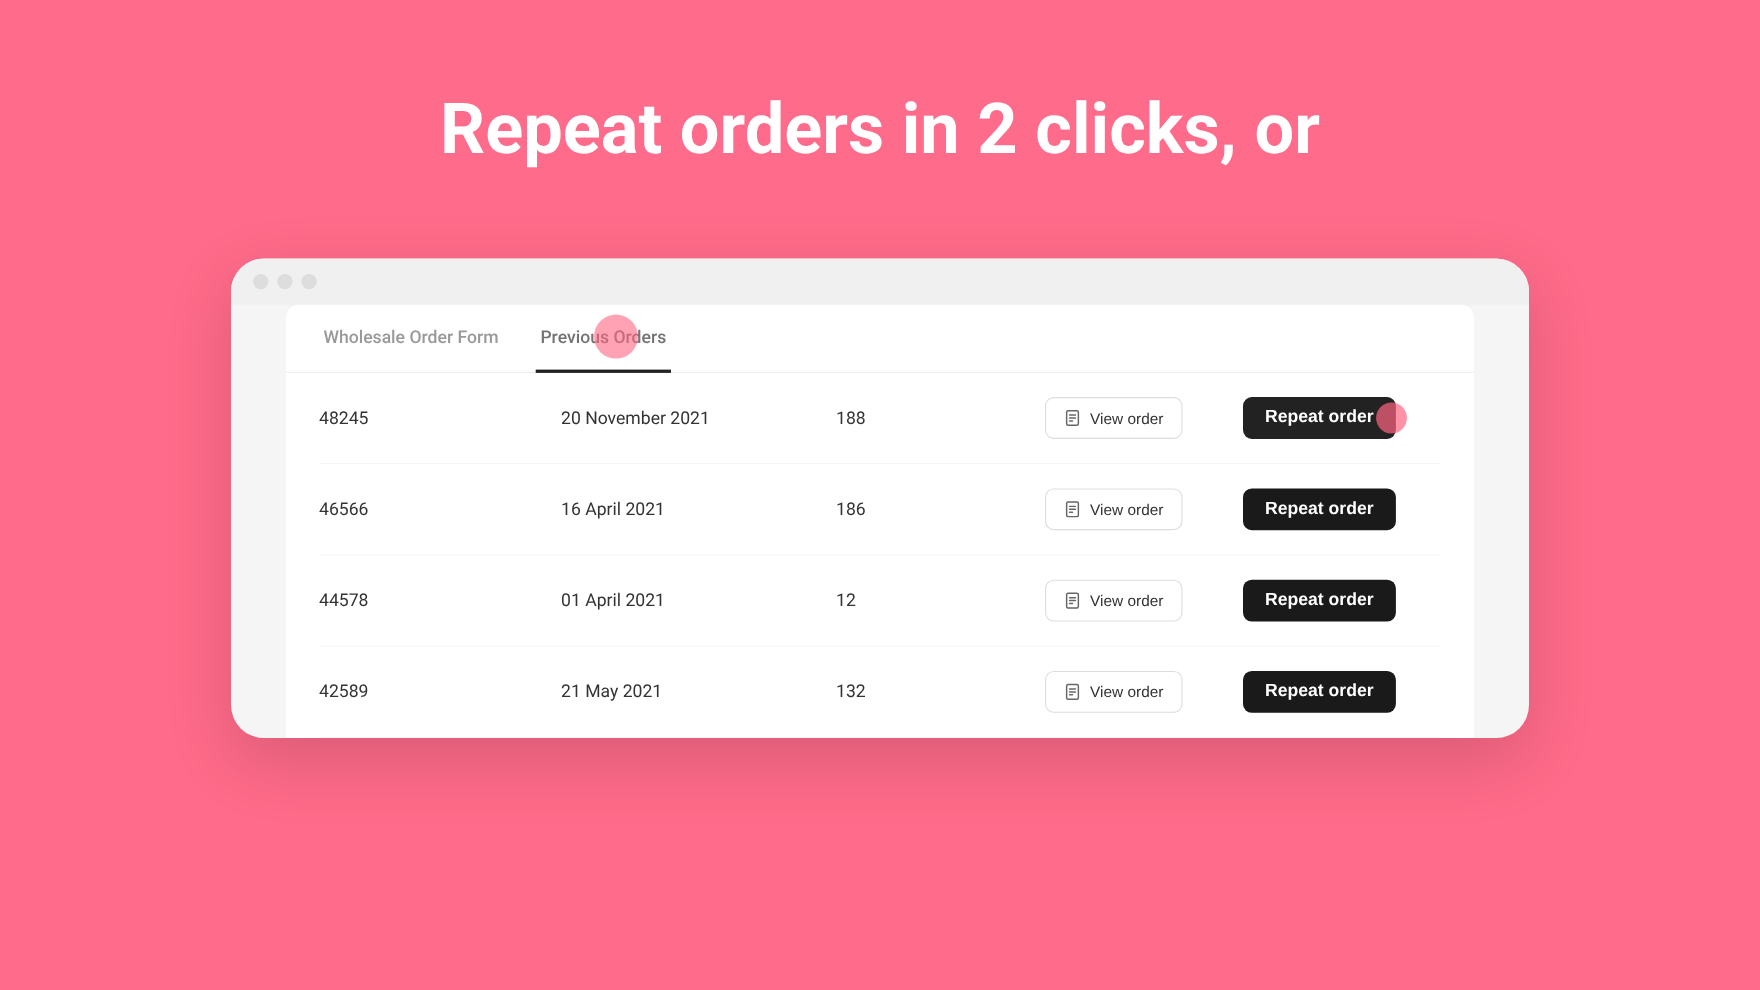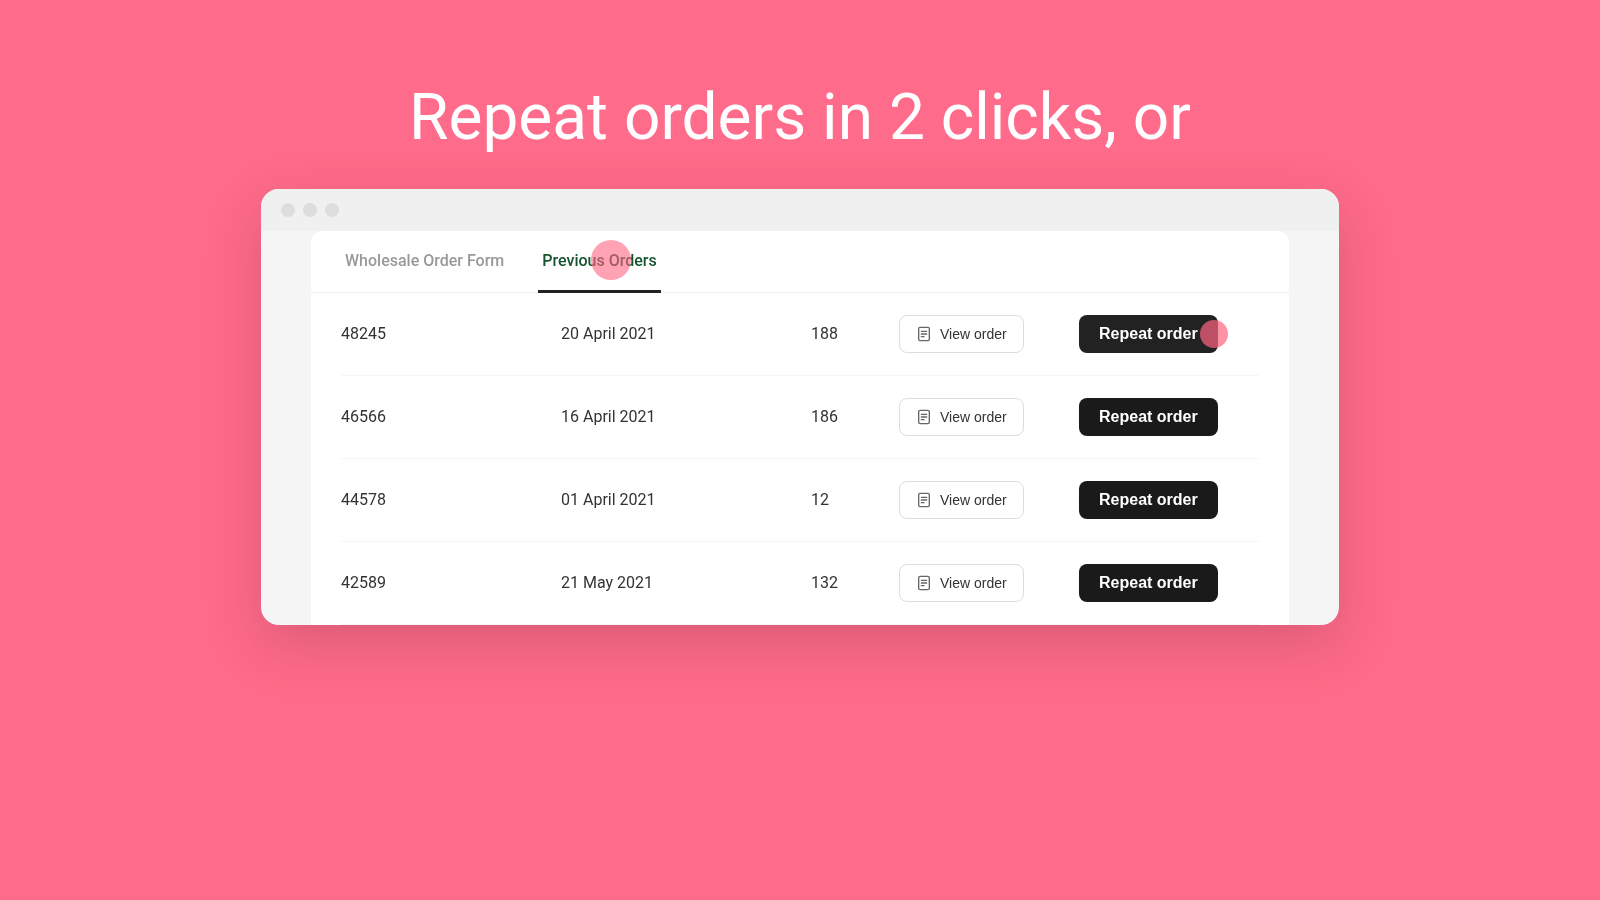--- a/index.html
+++ b/index.html
@@ -17,31 +17,31 @@
       display: flex;
       flex-direction: column;
       align-items: center;
       justify-content: flex-start;
       padding-top: 80px;
     }
 
     .hero-title {
       color: white;
       font-size: 64px;
-      font-weight: 400;
+      font-weight: 700;
       text-align: center;
       line-height: 1.2;
-      margin-bottom: 32px;
+      margin-bottom: 78px;
       max-width: 900px;
     }
 
     .browser-window {
-      width: 1078px;
+      width: 1180px;
       background: #f5f5f5;
-      border-radius: 18px;
+      border-radius: 30px;
       overflow: hidden;
       box-shadow: 0 20px 60px rgba(0,0,0,0.15);
     }
 
     .browser-bar {
       background: #f0f0f0;
       padding: 14px 20px;
       display: flex;
       align-items: center;
       gap: 8px;
@@ -72,21 +72,21 @@
       padding: 20px 4px;
       font-size: 16px;
       color: #999;
       cursor: pointer;
       border-bottom: 3px solid transparent;
       margin-bottom: -1px;
       font-weight: 500;
     }
 
     .tab.active {
-      color: #14532d;
+      color: #737373;
       border-bottom: 3px solid #222;
     }
 
     .table-container {
       padding: 0 30px;
     }
 
     .table-header {
       display: grid;
       grid-template-columns: 220px 250px 1fr 180px 180px;
@@ -208,21 +208,21 @@
       <div class="tab active tab-active-wrapper">
         <span>Previous Orders</span>
         <div class="tab-cursor"></div>
       </div>
     </div>
 
     <div class="table-container">
 
       <div class="table-row">
         <div class="table-cell">48245</div>
-        <div class="table-cell">20 April 2021</div>
+        <div class="table-cell">20 November 2021</div>
         <div class="table-cell">188</div>
         <div class="table-cell">
           <button class="btn-view">
             <svg viewBox="0 0 24 24" fill="none" stroke="#666" stroke-width="2" stroke-linecap="round" stroke-linejoin="round">
               <rect x="4" y="2" width="16" height="20" rx="2"></rect>
               <line x1="8" y1="8" x2="16" y2="8"></line>
               <line x1="8" y1="12" x2="16" y2="12"></line>
               <line x1="8" y1="16" x2="12" y2="16"></line>
             </svg>
             <span>View order</span>

